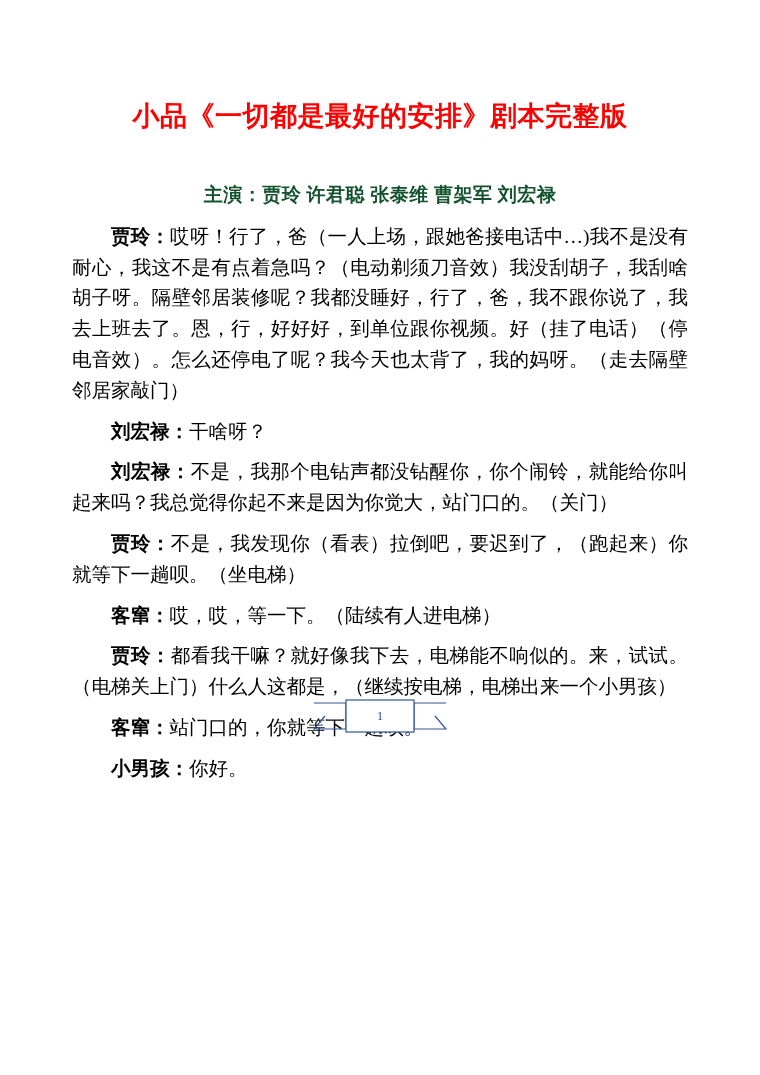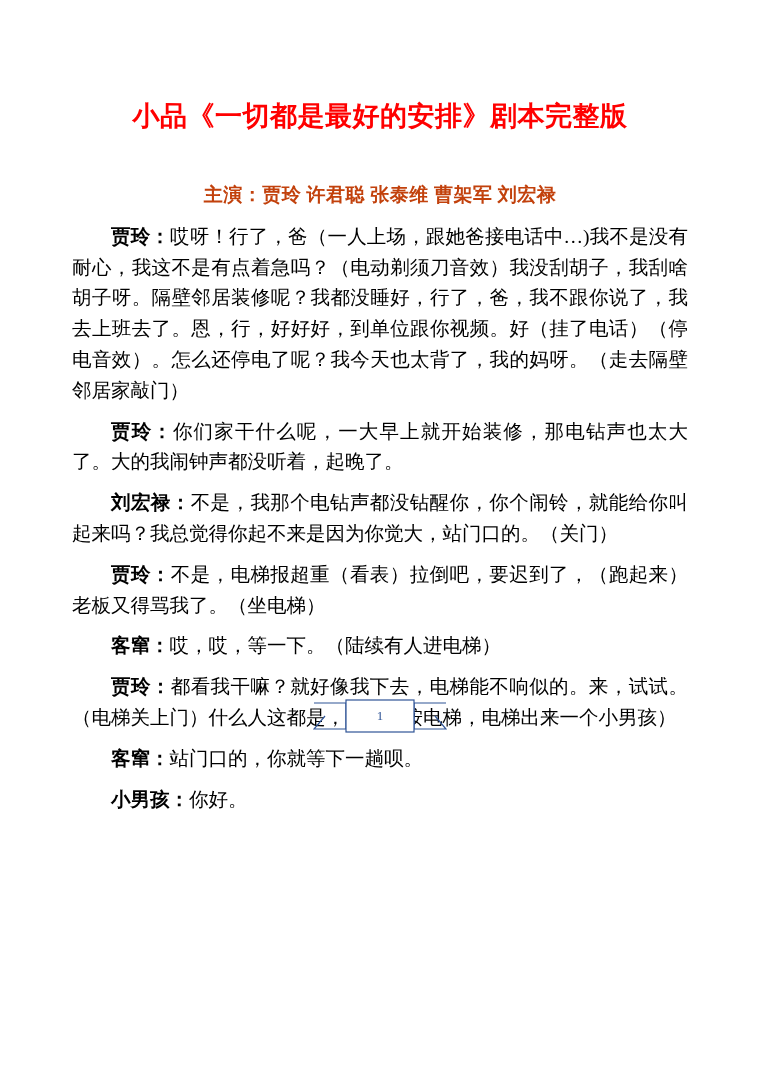--- a/index.html
+++ b/index.html
@@ -27,21 +27,21 @@
     font-weight: bold;
     letter-spacing: 0.5px;
     margin: 38px 0 0 0;
     line-height: 1.4;
     white-space: nowrap;
   }
   .cast-line {
     text-align: center;
     font-size: 19px;
     font-weight: bold;
-    color: #c2410c;
+    color: #14532d;
     margin: 46px 0 0 0;
     letter-spacing: 0.5px;
   }
   .script {
     margin-top: 14px;
   }
   .para {
     font-size: 19.5px;
     line-height: 1.58;
     color: #000000;
@@ -90,26 +90,26 @@
 <div class="page">
 
   <h1 class="doc-title">小品《一切都是最好的安排》剧本完整版</h1>
 
   <div class="cast-line">主演：贾玲 许君聪 张泰维 曹架军 刘宏禄</div>
 
   <div class="script">
 
     <p class="para"><span class="speaker">贾玲</span><span class="speaker">：</span><span>哎呀！行了，爸（一人上场，跟她爸接电话中…)我不是没有耐心，我这不是有点着急吗？（电动剃须刀音效）我没刮胡子，我刮啥胡子呀。隔壁邻居装修呢？我都没睡好，行了，爸，我不跟你说了，我去上班去了。恩，行，好好好，到单位跟你视频。好（挂了电话）（停电音效）。怎么还停电了呢？我今天也太背了，我的妈呀。（走去隔壁邻居家敲门）</span></p>
 
+    <p class="para"><span class="speaker">刘宏禄</span><span class="speaker">：</span><span>干啥呀？</span></p>
 
-    <p class="para"><span class="speaker">贾玲</span><span class="speaker">：</span><span>你们家干什么呢，一大早上就开始装修，那电钻声也太大了。大的我闹钟声都没听着，起晚了。</span></p>
 
     <p class="para"><span class="speaker">刘宏禄</span><span class="speaker">：</span><span>不是，我那个电钻声都没钻醒你，你个闹铃，就能给你叫起来吗？我总觉得你起不来是因为你觉大，站门口的。（关门）</span></p>
 
-    <p class="para"><span class="speaker">贾玲</span><span class="speaker">：</span><span>不是，电梯报超重（看表）拉倒吧，要迟到了，（跑起来）老板又得骂我了。（坐电梯）</span></p>
+    <p class="para"><span class="speaker">贾玲</span><span class="speaker">：</span><span>不是，我发现你（看表）拉倒吧，要迟到了，（跑起来）你就等下一趟呗。（坐电梯）</span></p>
 
     <p class="para"><span class="speaker">客窜</span><span class="speaker">：</span><span>哎，哎，等一下。（陆续有人进电梯）</span></p>
 
 
     <p class="para"><span class="speaker">贾玲</span><span class="speaker">：</span><span>都看我干嘛？就好像我下去，电梯能不响似的。来，试试。（电梯关上门）什么人这都是，（继续按电梯，电梯出来一个小男孩）</span></p>
 
     <p class="para"><span class="speaker">客窜</span><span class="speaker">：</span><span>站门口的，你就等下一趟呗。</span></p>
 
     <p class="para"><span class="speaker">小男孩</span><span class="speaker">：</span><span>你好。</span></p>
 

